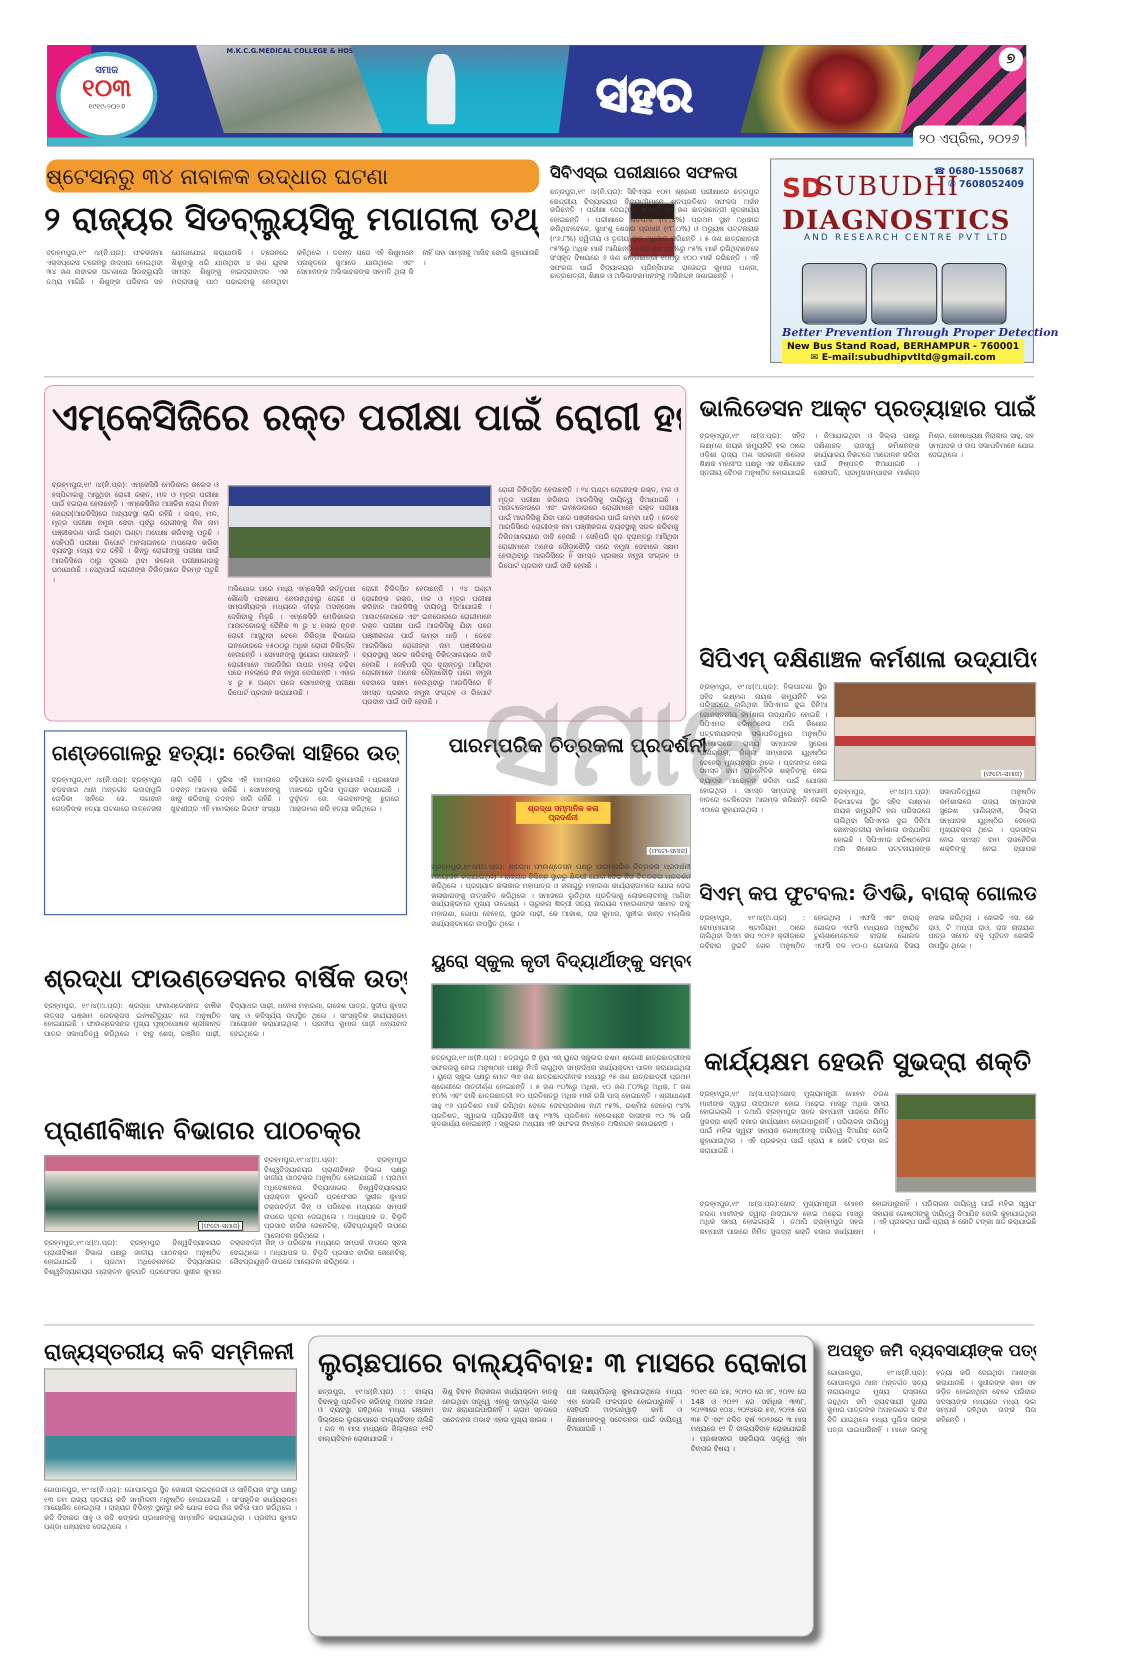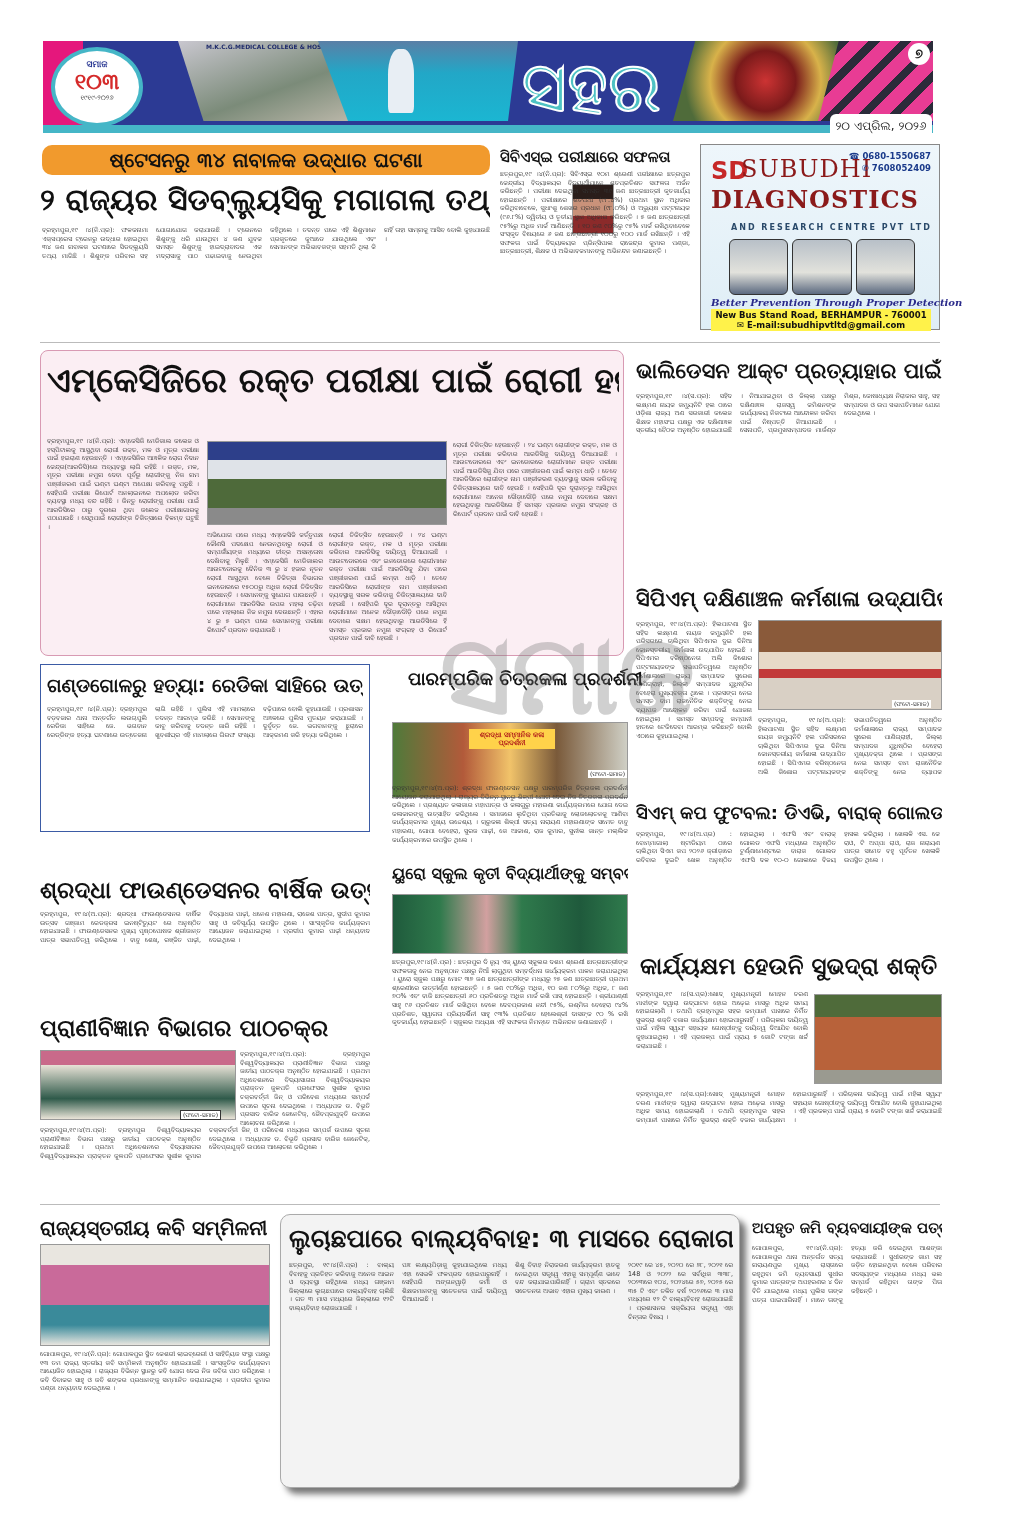--- a/index.html
+++ b/index.html
@@ -9,35 +9,35 @@
 .banner{left:43px;top:41px;width:890px;height:92px;background:#2c3a94;overflow:hidden}
 .banner .pink{position:absolute;left:0;top:0;width:40px;height:92px;background:#e5177c}
 .banner .logo{position:absolute;left:8px;top:6px;width:92px;height:80px;border-radius:50%;background:#fff;border:4px solid #45b6c7;text-align:center;padding-top:8px}
 .banner .logo .l1{font-size:9px;color:#2c3a94;font-weight:bold}
 .banner .logo .l2{font-size:22px;color:#d52a2a;font-weight:bold;line-height:24px}
 .banner .logo .l3{font-size:7px;color:#333}
 .banner .img1{position:absolute;left:135px;top:0;width:170px;height:80px;background:linear-gradient(160deg,#c9c7cf,#7b8b79 60%,#b9b6a8);clip-path:polygon(0 0,100% 0,100% 100%,15% 100%)}
 .banner .img1 .cap{position:absolute;left:28px;top:2px;font-size:6px;color:#1e2a6a;font-weight:bold}
 .banner .img2{position:absolute;left:275px;top:0;width:200px;height:80px;background:linear-gradient(180deg,#5a7fa6,#22a7c7 40%,#1bb6d2);clip-path:polygon(0 0,100% 0,95% 100%,15% 100%)}
 .banner .statue{position:absolute;left:345px;top:8px;width:26px;height:64px;background:#e8eef4;border-radius:40% 40% 10% 10%}
-.banner .title{position:absolute;left:468px;top:8px;width:150px;height:76px;font-size:70px;line-height:76px;font-weight:normal;color:#4ec2c4;text-align:right;-webkit-text-stroke:2px #fff}
+.banner .title{position:absolute;left:468px;top:8px;width:150px;height:76px;font-size:44px;line-height:76px;font-weight:bold;color:#4ec2c4;text-align:center;-webkit-text-stroke:2px #fff}
 .banner .img3{position:absolute;left:630px;top:0;width:185px;height:80px;background:radial-gradient(circle at 50% 50%,#c33 0,#7a1a1a 30%,#d8b24a 55%,#4f6b3a 80%);clip-path:polygon(12% 0,100% 0,92% 100%,0 100%)}
 .banner .img4{position:absolute;left:775px;top:0;width:115px;height:80px;background:repeating-linear-gradient(135deg,#e83c94 0 14px,#2b2b3a 14px 22px);clip-path:polygon(18% 0,100% 0,100% 100%,0 100%)}
 .banner .stripe{position:absolute;left:0;bottom:0;width:100%;height:8px;background:#45b6c7}
 .pageno{left:908px;top:43px;width:22px;height:22px;border-radius:50%;background:#fff;font-size:13px;text-align:center;line-height:22px;color:#222;font-weight:bold}
 .datebox{left:830px;top:114px;width:102px;height:24px;background:#fff;border-radius:6px 6px 0 0;font-size:12px;text-align:center;line-height:24px;color:#222}
-.kicker{left:42px;top:145px;width:448px;height:30px;background:#f19a2d;border-radius:10px;font-size:20px;font-weight:bold;text-align:center;line-height:30px;color:#111}
+.kicker{left:42px;top:145px;width:448px;height:30px;background:#f19a2d;border-radius:10px;font-size:20px;font-weight:normal;text-align:left;line-height:30px;color:#111}
 .h1{font-weight:bold;color:#111;white-space:nowrap;overflow:hidden}
 .body{font-size:6.4px;line-height:8.6px;color:#333;overflow:hidden;text-align:justify}
 .photo{background:linear-gradient(135deg,#7b8a6f,#b7b19b 40%,#6a7d8c);border:1px solid #999}
 .adbox{left:700px;top:144px;width:240px;height:186px;border:1px solid #888;background:linear-gradient(#eef6fb,#dfeef6)}
 .ad-sd{position:absolute;left:10px;top:12px;font-size:24px;color:#c62828;font-weight:bold}
 .ad-name{position:absolute;left:40px;top:10px;font-size:24px;font-family:"DejaVu Serif",serif;color:#8b1a1a;font-weight:normal;letter-spacing:1px}
 .ad-name2{position:absolute;left:10px;top:40px;font-size:24px;font-family:"DejaVu Serif",serif;color:#8b1a1a;font-weight:bold;letter-spacing:1px}
-.ad-sub{position:absolute;left:30px;top:78px;font-size:8px;color:#2a4a6a;font-weight:bold;letter-spacing:2px}
+.ad-sub{position:absolute;left:30px;top:66px;font-size:8px;color:#2a4a6a;font-weight:normal;letter-spacing:2px}
 .ad-ph{position:absolute;right:8px;font-size:8.5px;color:#1a3a8a;font-weight:bold}
 .ad-imgs{position:absolute;left:28px;top:94px;width:186px;height:56px;display:flex;gap:4px}
 .ad-imgs div{flex:1;border-radius:6px;background:linear-gradient(#b8c0c8,#e2e2dc 60%,#5c6a80);border:1px solid #333}
 .ad-tag{position:absolute;left:10px;top:152px;font-size:10px;font-family:"DejaVu Serif",serif;font-style:italic;color:#2a2a8a;font-weight:bold;white-space:nowrap}
 .ad-addr{position:absolute;left:10px;top:164px;width:220px;height:22px;background:#fff24a;font-size:8.5px;text-align:center;font-weight:bold;color:#111;padding-top:1px;line-height:10px}
 .pinkbox{left:40px;top:350px;width:584px;height:306px;background:#fbeef3;border:1px solid #d89ab3;border-radius:8px}
 .boxed{border:1.5px solid #3b5ba5}
 .shadowbox{left:280px;top:1214px;width:460px;height:274px;background:#f3f3f3;border:1px solid #aaa;border-radius:10px;box-shadow:6px 6px 6px #777}
 .sep{background:#bbb}
 .watermark{left:440px;top:600px;width:150px;height:150px;font-size:110px;color:rgba(120,120,120,.35);font-weight:bold;text-align:center;line-height:150px}
@@ -148,22 +148,22 @@
 <div class="abs sep" style="left:40px;top:1204px;width:900px;height:1px"></div>
 
 <div class="abs h1" style="left:40px;top:1214px;width:230px;font-size:20px;line-height:28px">ରାଜ୍ୟସ୍ତରୀୟ କବି ସମ୍ମିଳନୀ</div>
 <div class="abs photo" style="left:40px;top:1244px;width:230px;height:102px;background:linear-gradient(#e9e6e0 0 20%,#c96a9a 20% 60%,#3a8a9a 60% 80%,#e9e6e0)"></div>
 <div class="abs body" style="left:40px;top:1350px;width:230px;height:130px">ଗୋପାଳପୁର, ୧୯।୪(ନି.ପ୍ର): ଗୋପାଳପୁର ସ୍ଥିତ କେଶରୀ ଲାଇବ୍ରେରୀ ଓ ସାହିତ୍ୟିକ ସଂସ୍ଥା ପକ୍ଷରୁ ୧୩ ତମ ରାଜ୍ୟ ସ୍ତରୀୟ କବି ସମ୍ମିଳନୀ ଅନୁଷ୍ଠିତ ହୋଇଯାଇଛି । ସାଂସ୍କୃତିକ କାର୍ଯ୍ୟକ୍ରମ ଆୟୋଜିତ ହୋଇଥିଲା । ରାଜ୍ୟର ବିଭିନ୍ନ ସ୍ଥାନରୁ କବି ଯୋଗ ଦେଇ ନିଜ କବିତା ପାଠ କରିଥିଲେ । କବି ଦିବାକର ସାହୁ ଓ କବି ଶଙ୍କର ପ୍ରଧାନଙ୍କୁ ସମ୍ମାନିତ କରାଯାଇଥିଲା । ପ୍ରଦୀପ କୁମାର ପଣ୍ଡା ଧନ୍ୟବାଦ ଦେଇଥିଲେ ।</div>
 
 <div class="abs shadowbox">
   <div class="abs h1" style="left:8px;top:4px;width:444px;font-size:25px;line-height:40px">ଲୁଚାଛପାରେ ବାଲ୍ୟବିବାହ: ୩ ମାସରେ ରୋକାଗଲା ୧୨ ବିବାହ</div>
   <div class="abs" style="left:8px;top:46px;width:444px;height:220px;display:flex;gap:8px">
     <div class="body" style="flex:1">ଛତ୍ରପୁର, ୧୯।୪(ନି.ପ୍ର) : ବାଲ୍ୟ ବିବାହକୁ ପ୍ରତିହତ କରିବାକୁ ଅନେକ ଆଇନ ଓ ବ୍ୟବସ୍ଥା ରହିଥିଲେ ମଧ୍ୟ ଗଞ୍ଜାମ ଜିଲ୍ଲାରେ ଲୁଚାଛପାରେ ବାଲ୍ୟବିବାହ ଚାଲିଛି । ଗତ ୩ ମାସ ମଧ୍ୟରେ ଜିଲ୍ଲାରେ ୧୨ଟି ବାଲ୍ୟବିବାହ ରୋକାଯାଇଛି ।</div>
+    <div class="body" style="flex:1">ଶିଶୁ ବିବାହ ନିରାକରଣ କାର୍ଯ୍ୟକ୍ରମ ହାତକୁ ନେଇଥିବା ସତ୍ତ୍ୱେ ଏହାକୁ ସମ୍ପୂର୍ଣ୍ଣ ଭାବେ ବନ୍ଦ କରାଯାଇପାରିନାହିଁ । ଗ୍ରାମ ସ୍ତରରେ ସଚେତନତା ଅଭାବ ଏହାର ମୁଖ୍ୟ କାରଣ ।</div>
     <div class="body" style="flex:1">ପଞ୍ଚ ଲକ୍ଷ୍ୟପିଡ଼ାକୁ କୁହାଯାଇଥିଲେ ମଧ୍ୟ ଏହା ସେଭଳି ଫଳପ୍ରଦ ହୋଇପାରୁନାହିଁ । ସେହିପରି ଅଙ୍ଗନୱାଡ଼ି କର୍ମୀ ଓ ଶିକ୍ଷକମାନଙ୍କୁ ସଚେତନତା ପାଇଁ ଦାୟିତ୍ୱ ଦିଆଯାଇଛି ।</div>
-    <div class="body" style="flex:1">ଶିଶୁ ବିବାହ ନିରାକରଣ କାର୍ଯ୍ୟକ୍ରମ ହାତକୁ ନେଇଥିବା ସତ୍ତ୍ୱେ ଏହାକୁ ସମ୍ପୂର୍ଣ୍ଣ ଭାବେ ବନ୍ଦ କରାଯାଇପାରିନାହିଁ । ଗ୍ରାମ ସ୍ତରରେ ସଚେତନତା ଅଭାବ ଏହାର ମୁଖ୍ୟ କାରଣ ।</div>
     <div class="body" style="flex:1">୨୦୧୯ ରେ ୪୫, ୨୦୨୦ ରେ ୭୮, ୨୦୨୧ ରେ 148 ଓ ୨୦୨୨ ରେ ସର୍ବାଧିକ ୩୩୮, ୨୦୨୩ରେ ୧୦୪, ୨୦୨୪ରେ ୫୭, ୨୦୨୫ ରେ ୩୫ ଟି ଏବଂ ଚଳିତ ବର୍ଷ ୨୦୨୬ରେ ୩ ମାସ ମଧ୍ୟରେ ୧୨ ଟି ବାଲ୍ୟବିବାହ ରୋକାଯାଇଛି । ପ୍ରଶାସନର ସକ୍ରିୟତା ସତ୍ତ୍ୱେ ଏହା ଚିନ୍ତାର ବିଷୟ ।</div>
   </div>
 </div>
 
 <div class="abs h1" style="left:752px;top:1214px;width:190px;font-size:15px;line-height:28px">ଅପହୃତ ଜମି ବ୍ୟବସାୟୀଙ୍କ ପତ୍ତା ମିଳୁନି</div>
 <div class="abs body" style="left:752px;top:1244px;width:190px;height:240px;column-count:2;column-gap:8px">ଗୋପାଳପୁର, ୧୯।୪(ନି.ପ୍ର): ଗୋପାଳପୁର ଥାନା ଅନ୍ତର୍ଗତ ସତ୍ୟ ନାରାୟଣପୁର ମୁଖ୍ୟ ରାସ୍ତାରେ ରହୁଥିବା ଜମି ବ୍ୟବସାୟୀ ସୁଧୀର କୁମାର ପାତ୍ରଙ୍କ ଅପହରଣର ୪ ଦିନ ବିତି ଯାଇଥିଲେ ମଧ୍ୟ ପୁଲିସ ତାଙ୍କ ପତ୍ତା ପାଇପାରିନାହିଁ । ମାନେ ତାଙ୍କୁ ହତ୍ୟା କରି ଦେଇଥିବା ଆଶଙ୍କା କରାଯାଉଛି । ସୁଧୀରଙ୍କ କାମ ସହ ଜଡ଼ିତ ହୋଇନଥିବା ବେଳେ ପରିବାର ସଦସ୍ୟଙ୍କ ମଧ୍ୟରେ ମଧ୍ୟ ଭଲ ସମ୍ପର୍କ ରହିଥିବା ତାଙ୍କ ପିତା କହିଛନ୍ତି ।</div>
 
 <div class="abs watermark">ସମାଜ</div>
 
 </body></html>

